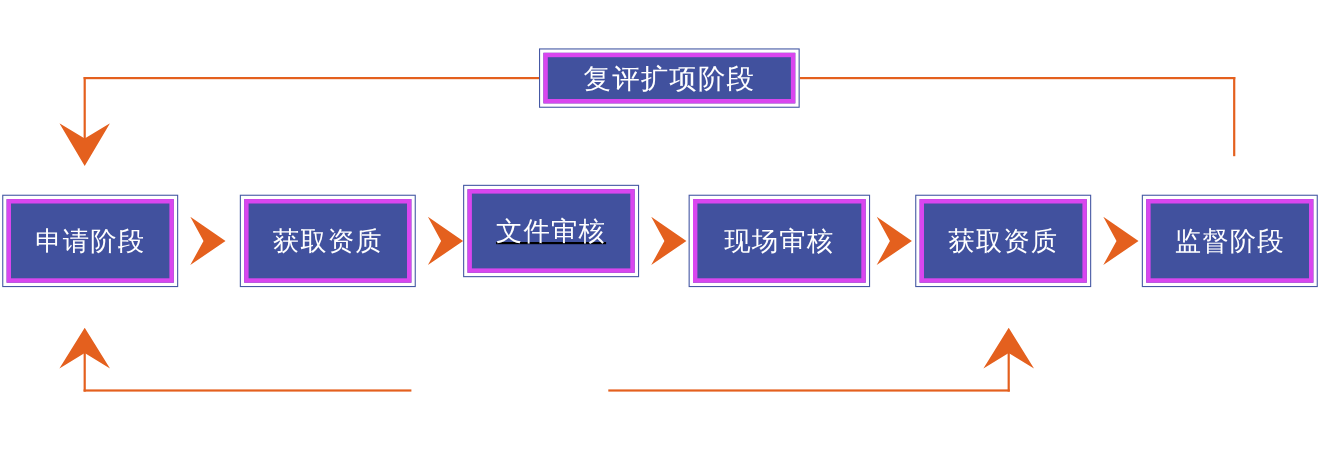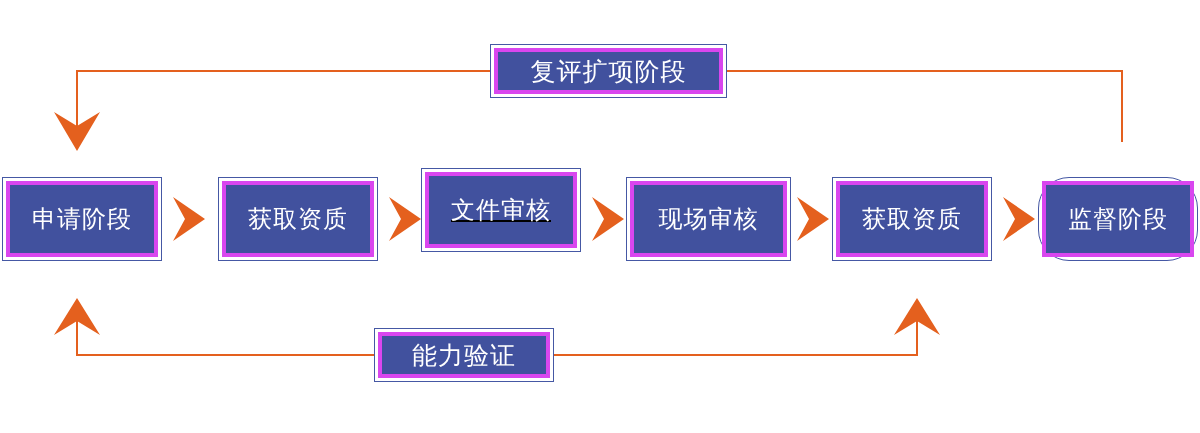--- a/index.html
+++ b/index.html
@@ -133,21 +133,21 @@
   <div class="node" style="left:832px; top:177px; width:160px; height:84px;">
     <div class="inner">
       <span class="label">获取资质</span>
     </div>
   </div>
 
   <svg class="chevron" style="left:1002px; top:196px;" width="34" height="46" viewBox="0 0 34 46">
     <path d="M 1 1 L 33 23 L 1 45 L 13 23 Z" fill="#e4601e"></path>
   </svg>
 
-  <div class="node" style="left:1038px; top:177px; width:160px; height:84px;border-radius:31px;">
+  <div class="node" style="left:1038px; top:177px; width:160px; height:84px;">
     <div class="inner">
       <span class="label">监督阶段</span>
     </div>
   </div>
 
   <div class="line h" style="left:76px; top:354px; width:298px;"></div>
 
   <div class="line v" style="left:76px; top:320px; height:36px;"></div>
 
   <svg class="arrowhead" style="left:53px; top:298px;" width="48" height="38" viewBox="0 0 48 38">
@@ -155,19 +155,14 @@
   </svg>
 
   <div class="line h" style="left:553px; top:354px; width:365px;"></div>
 
   <div class="line v" style="left:916px; top:320px; height:36px;"></div>
 
   <svg class="arrowhead" style="left:893px; top:298px;" width="48" height="38" viewBox="0 0 48 38">
     <path d="M 1 37 L 24 0 L 47 37 L 24 23 Z" fill="#e4601e"></path>
   </svg>
 
-  <div class="node big" style="left:374px; top:328px; width:180px; height:54px;">
-    <div class="inner">
-      <span class="label">能力验证</span>
-    </div>
-  </div>
 
 </div>
 
 </body></html>

